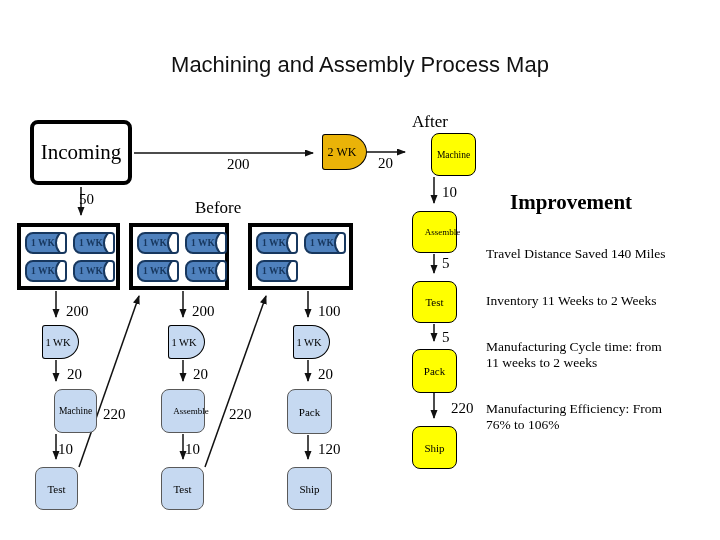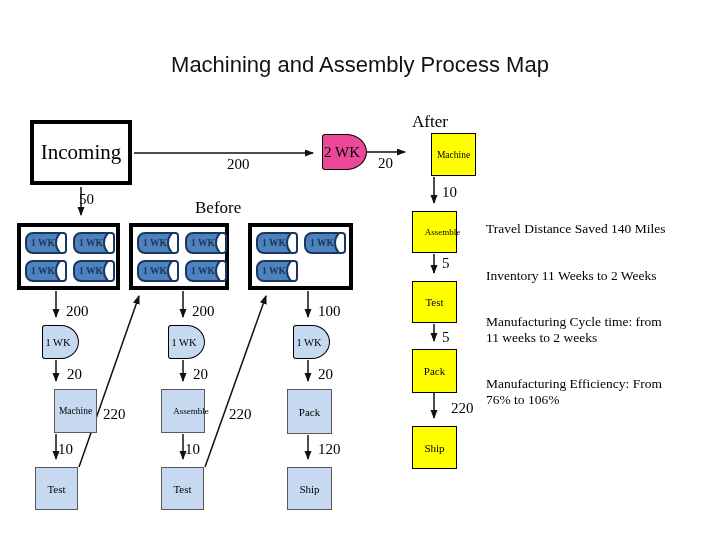--- a/index.html
+++ b/index.html
@@ -2,38 +2,38 @@
 <html><head>
 <meta charset="utf-8">
 <style>
   html,body{margin:0;padding:0;background:#fff;}
   #canvas{position:relative;width:720px;height:540px;background:#fff;overflow:hidden;
           font-family:"Liberation Serif",serif;color:#000;}
   .abs{position:absolute;}
   #title{left:0;right:0;top:52px;text-align:center;font-family:"Liberation Sans",sans-serif;
          font-size:22px;color:#111;white-space:nowrap;}
   #arrow-layer{left:0;top:0;width:720px;height:540px;z-index:1;}
-  .node{z-index:2;box-sizing:border-box;display:flex;align-items:center;justify-content:center;}
+  .node{z-index:2;box-sizing:border-box;display:flex;align-items:center;justify-content:center;border-radius:8px;}
   
   .incoming{left:30px;top:120px;width:102px;height:65px;background:#fff;border:4px solid #000;
             font-size:21px;}
   
   .qbox{background:#fff;border:4px solid #000;display:grid;grid-template-columns:42px 42px;
         grid-auto-rows:22px;gap:6px 6px;padding:5px 4px;align-content:start;z-index:2;box-sizing:border-box;}
   .qunit{position:relative;width:42px;height:22px;background:#4f81bd;border:2px solid #17375e;
          border-radius:8px 4px 4px 8px;overflow:hidden;box-sizing:border-box;
          display:flex;align-items:center;}
   .qunit .lbl{font-size:9.5px;font-weight:600;color:#17375e;padding-left:4px;white-space:nowrap;z-index:1;}
   .qunit .bite{position:absolute;right:-12px;top:-4px;width:22px;height:26px;background:#fff;
                border:2px solid #17375e;border-radius:50%;z-index:2;box-sizing:border-box;}
   
   .delay{background:#c6d9f1;border:1.4px solid #000;width:37px;height:34px;
          border-radius:3px 18px 18px 3px / 3px 17px 17px 3px;font-size:10.5px;padding-right:5px;}
-  .delay.yellow{background:#ec4899;border:1.6px solid #000;width:45px;height:36px;
-         border-radius:3px 21px 21px 3px / 3px 18px 18px 3px;font-size:15px;}
+  .delay.yellow{background:#eab308;border:1.6px solid #000;width:45px;height:36px;
+         border-radius:3px 21px 21px 3px / 3px 18px 18px 3px;font-size:12px;}
   
   .pbox{background:#c6d9f1;border:1.4px solid #595959;width:43px;height:44px;font-size:11px;}
   .ybox{background:#ffff00;border:1.5px solid #000;width:45px;height:43px;font-size:11px;}
   .fs9{font-size:9px;padding-left:16px;}  .fs95{font-size:9.5px;margin-left:19px;}
   
   .num{font-size:15px;z-index:2;white-space:nowrap;}
   .heading{font-weight:normal;font-size:17px;z-index:2;white-space:nowrap;}
   
   #improvement{left:486px;top:190px;width:226px;z-index:2;}
   #improvement .head{font-weight:bold;font-size:21px;margin:0 0 18px 24px;}
@@ -198,20 +198,21 @@
   <span class="abs num" style="left:318px;top:366px;">20</span>
   <div class="abs node pbox" style="left:287px;top:389px;width:45px;height:45px;">
     <span>Pack</span>
   </div>
   <span class="abs num" style="left:318px;top:441px;">120</span>
   <div class="abs node pbox" style="left:287px;top:467px;width:45px;height:43px;">
     <span>Ship</span>
   </div>
 
   <div id="improvement" class="abs">
+    <div class="head">Improvement</div>
     <div class="item">
       <span>Travel Distance Saved 140 Miles</span>
       <span></span>
     </div>
     <div class="item">
       <span>Inventory 11 Weeks to 2 Weeks</span>
       <span></span>
     </div>
     <div class="item">
       <span>Manufacturing Cycle time: from</span>

